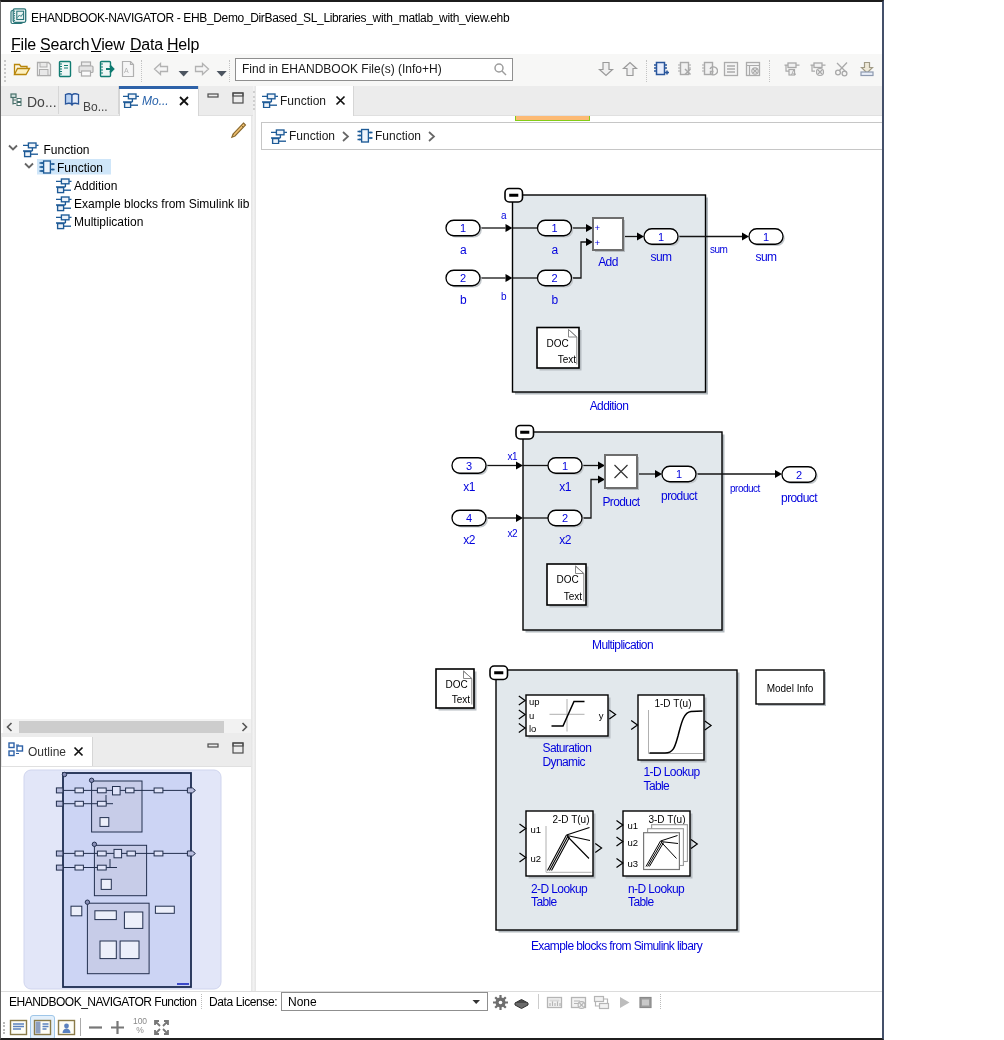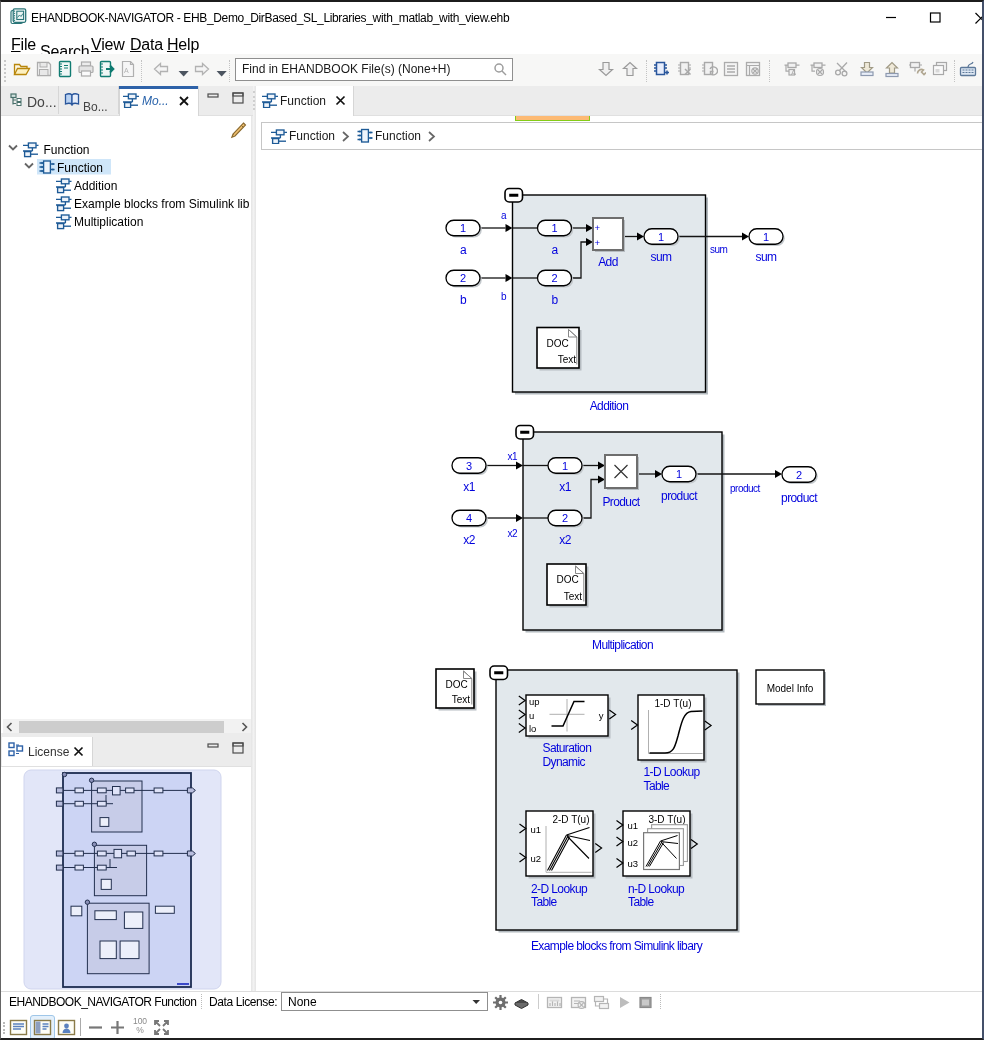--- a/index.html
+++ b/index.html
@@ -1,17 +1,17 @@
 <!DOCTYPE html>
 <html><head><meta charset="utf-8">
 <style>
 html,body{margin:0;padding:0;}
 body{width:1004px;height:1040px;font-family:"Liberation Sans",sans-serif;background:#fff;overflow:hidden;}
 .abs{position:absolute;}
-#win{position:relative;width:984px;height:1040px;background:#fff;box-sizing:border-box;border-top:2px solid #1c1c1c;border-left:1px solid #666;border-right:2px solid #44506a;border-bottom:2px solid #1f1f1f;overflow:hidden;}
+#win{position:relative;width:884px;height:1040px;background:#fff;box-sizing:border-box;border-top:2px solid #1c1c1c;border-left:1px solid #666;border-right:2px solid #44506a;border-bottom:2px solid #1f1f1f;overflow:hidden;}
 .t12{font-size:16px;color:#000;}
 .sep{position:absolute;width:1px;border-left:1px dotted #c3c3c3;height:22px;top:58px;}
 .tbico{position:absolute;top:58px;width:18px;height:18px;}
 .gico{position:absolute;width:17px;height:17px;}
 u{text-decoration:underline;text-underline-offset:1px;}
 </style></head>
 <body>
 <div id="win">
 
 <div class="abs" style="left:0;top:0;width:1001px;height:30px;background:#fff;">
@@ -25,21 +25,21 @@
  <div class="abs" style="left:30px;top:9px;font-size:12px;letter-spacing:-0.35px;color:#000;">EHANDBOOK-NAVIGATOR - EHB_Demo_DirBased_SL_Libraries_with_matlab_with_view.ehb</div>
  <svg class="abs" style="left:879px;top:6px" width="112" height="20" viewBox="0 0 112 20">
   <path d="M6 9.5 h10" stroke="#000" stroke-width="1.2"></path>
   <rect x="50.5" y="5" width="9.5" height="9" fill="none" stroke="#000" stroke-width="1.2"></rect>
   <path d="M95.5 5 l10.5 10.5 M106 5 L95.5 15.5" stroke="#000" stroke-width="1.2"></path>
  </svg>
 </div>
 
 <div class="abs t12" style="left:0;top:30px;width:1001px;height:22px;background:#fff;letter-spacing:-0.2px;">
  <span class="abs" style="left:10px;top:4px"><u>F</u>ile</span>
- <span class="abs" style="left:39px;top:11px"><u>S</u>earch</span>
+ <span class="abs" style="left:39px;top:4px"><u>S</u>earch</span>
  <span class="abs" style="left:90px;top:4px"><u>V</u>iew</span>
  <span class="abs" style="left:129px;top:4px"><u>D</u>ata</span>
  <span class="abs" style="left:166px;top:4px"><u>H</u>elp</span>
 </div>
 
 <div class="abs" style="left:0;top:52px;width:1001px;height:32px;background:#f7f7f6;border-bottom:1px solid #e2e2e1;">
 </div>
 <div id="toolbar-icons">
  <div class="sep" style="left:3px;border-left:2px dotted #c9c9c9"></div>
  <svg class="tbico" style="left:12px" viewBox="0 0 18 18">
@@ -79,21 +79,21 @@
         <path d="M1.5 3 l3 3.2 L7.5 3 z" fill="#4c5560"></path>
       </svg>
  <svg class="tbico" style="left:192px" viewBox="0 0 18 18">
         <path d="M9.5 3.5 L15.5 9 l-6 5.5 v-3 h-7 v-5 h7 z" fill="#f5f5f5" stroke="#b2b2b2" stroke-width="1.3"></path>
       </svg>
  <svg class="gico" style="left:213px;top:64px" viewBox="0 0 10 10">
         <path d="M1.5 3 l3 3.2 L7.5 3 z" fill="#4c5560"></path>
       </svg>
  <div class="sep" style="left:228px"></div>
  <div class="abs" style="left:234px;top:56px;width:276px;height:21px;background:#fff;border:1px solid #8f8f8f;">
-   <div class="abs" style="left:6px;top:3px;font-size:12px;color:#1a1a1a;">Find in EHANDBOOK File(s) (None+H)</div>
+   <div class="abs" style="left:6px;top:3px;font-size:12px;color:#1a1a1a;">Find in EHANDBOOK File(s) (Info+H)</div>
    <svg class="abs" style="right:4px;top:3px" width="15" height="15" viewBox="0 0 15 15">
           <circle cx="6" cy="6" r="4" fill="none" stroke="#9d9d9d" stroke-width="1.5"></circle>
           <path d="M9 9 L13 13" stroke="#9d9d9d" stroke-width="1.5"></path>
         </svg>
  </div>
  <div class="abs" style="left:514px;top:56px;width:73px;height:21px;background:#fdba74;border:1px solid #84cc16;margin-top:40px;">
    <div class="abs" style="left:7px;top:3px;font-size:12px;">Contains</div>
    <svg class="abs" style="right:5px;top:8px" width="9" height="7" viewBox="0 0 9 7">
           <path d="M0.5 1 l3.7 4 L8 1 z" fill="#333"></path>
         </svg>
@@ -297,21 +297,21 @@
 <div class="abs" style="left:0;top:735px;width:250px;height:29px;background:#ececec;border-bottom:1px solid #e0e0e0;"></div>
  <div class="abs" style="left:1px;top:735px;width:90px;height:29px;background:#fff;border-right:1px solid #d6d6d6;"></div>
  <svg class="abs" style="left:7px;top:740px" width="16" height="16" viewBox="0 0 16 16">
         <g stroke="#2e62a8" stroke-width="1.4" fill="#fff">
           <rect x="1" y="1" width="5" height="4.5"></rect>
           <rect x="1" y="9" width="5" height="4.5"></rect>
           <rect x="9" y="4" width="5.5" height="5"></rect>
         </g>
         <path d="M8 3 h3 M8 11.5 h3" stroke="#2e62a8" stroke-width="1.2"></path>
       </svg>
- <div class="abs" style="left:27px;top:743px;font-size:12px;color:#333;">License</div>
+ <div class="abs" style="left:27px;top:743px;font-size:12px;color:#333;">Outline</div>
  <svg class="abs" style="left:72px;top:744px" width="11" height="11" viewBox="0 0 11 11">
         <path d="M1.5 1.5 L9.5 9.5 M9.5 1.5 L1.5 9.5" stroke="#111" stroke-width="1.7"></path>
       </svg>
  <svg class="abs" style="left:206px;top:740px" width="40" height="12" viewBox="0 0 40 12">
         <rect x="1" y="2" width="10" height="3" fill="none" stroke="#4d4d4d" stroke-width="1.2"></rect>
         <rect x="26" y="1" width="10" height="10" fill="none" stroke="#4d4d4d" stroke-width="1.2"></rect>
         <rect x="26" y="1" width="10" height="3" fill="none" stroke="#4d4d4d" stroke-width="1.2"></rect>
       </svg>
  <svg id="outline-canvas" class="abs" style="left:0;top:763px" width="252" height="227" viewBox="0 0 252 227">
   <rect x="23" y="5" width="197" height="219" rx="7" fill="#e2e6f8" stroke="#d0d5ee" stroke-width="1"></rect>

